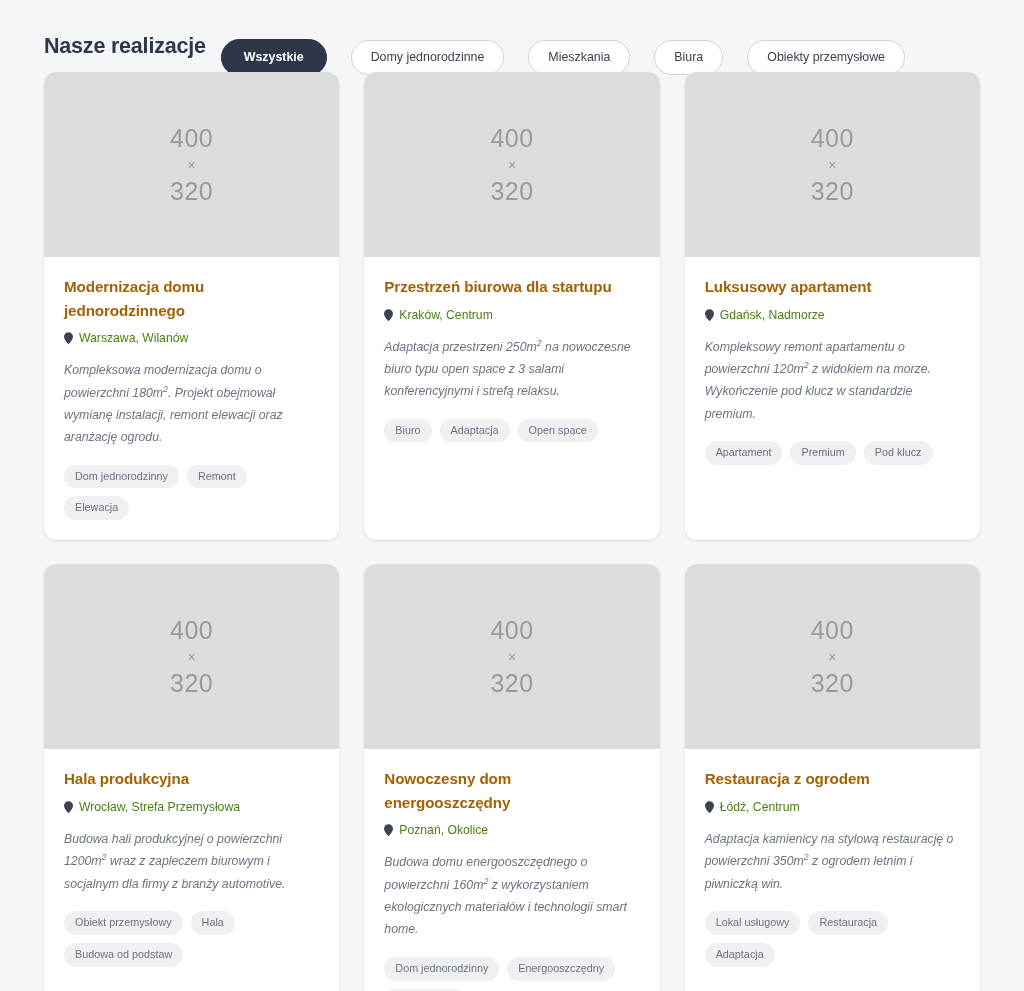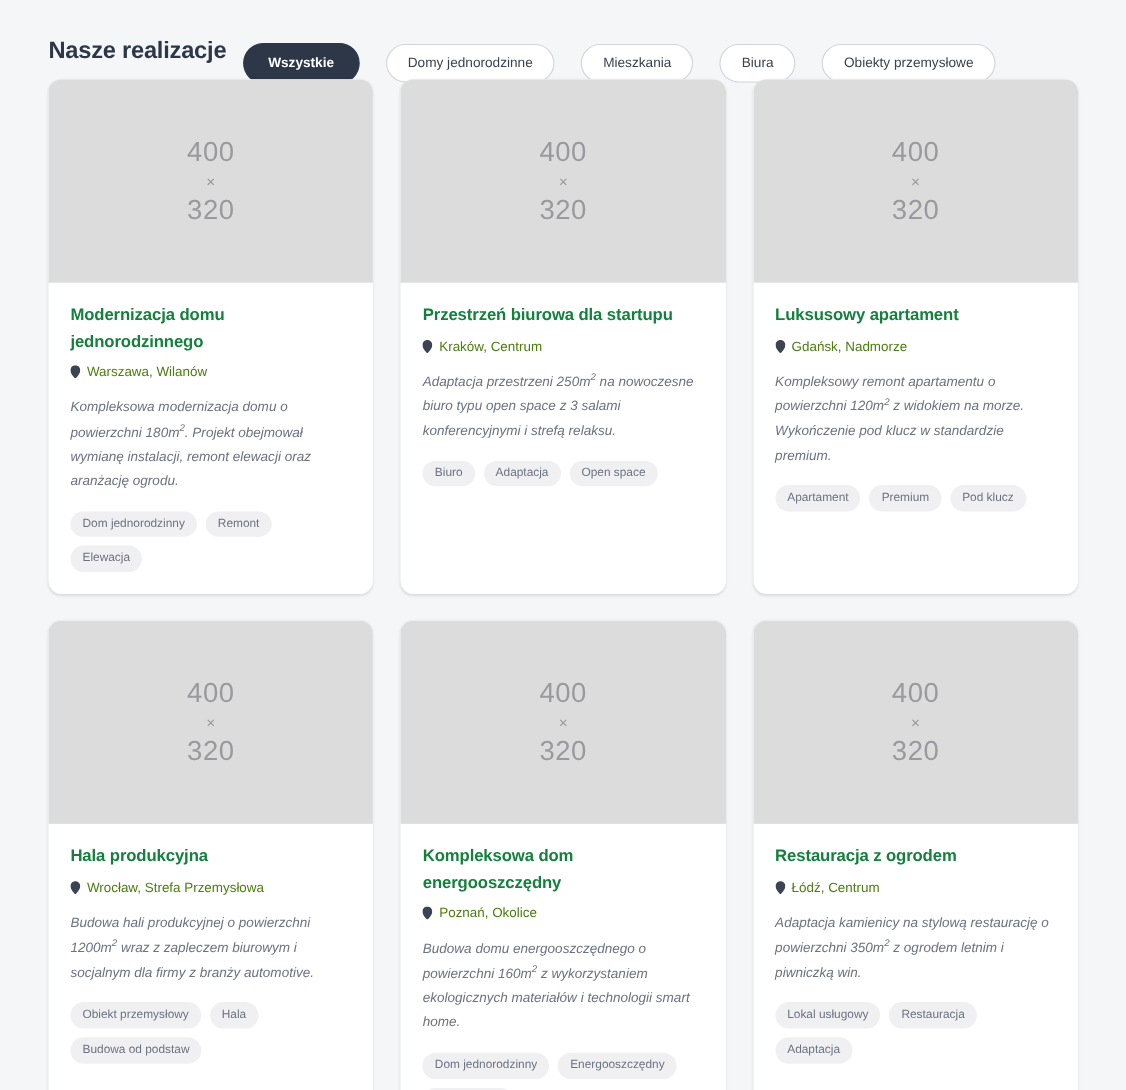--- a/index.html
+++ b/index.html
@@ -115,21 +115,21 @@
     padding: 18px 20px 20px;
     display: flex;
     flex-direction: column;
     flex: 1 1 auto;
   }
 
   .card-title {
     font-size: 15.2px;
     font-weight: bold;
     line-height: 1.55;
-    color: #15803d;
+    color: #a16207;
     letter-spacing: -0.1px;
   }
 
   .card-location {
     display: flex;
     align-items: center;
     gap: 6px;
     margin-top: 9px;
     font-size: 12.2px;
     color: #4d7c0f;
@@ -289,21 +289,21 @@
           </div>
         </div>
       </article>
       <article class="card">
         <div class="card-media">
           <span class="ph-num">400</span>
           <span class="ph-x">×</span>
           <span class="ph-num">320</span>
         </div>
         <div class="card-body">
-          <h2 class="card-title">Kompleksowa dom energooszczędny</h2>
+          <h2 class="card-title">Nowoczesny dom energooszczędny</h2>
           <div class="card-location">
             <span class="pin-icon">
               <svg viewBox="0 0 10 13" width="9" height="12" aria-hidden="true">
                 <path fill="currentColor" d="M5 0C2.24 0 0 2.19 0 4.9 0 8.57 4.3 12.7 4.49 12.87a.75.75 0 0 0 1.02 0C5.7 12.7 10 8.57 10 4.9 10 2.19 7.76 0 5 0z"></path>
               </svg>
             </span>
             <span>Poznań, Okolice</span>
           </div>
           <p class="card-desc"><span>Budowa domu energooszczędnego o powierzchni 160m</span><sup>2</sup><span> z wykorzystaniem ekologicznych materiałów i technologii smart home.</span></p>
           <div class="card-tags">

